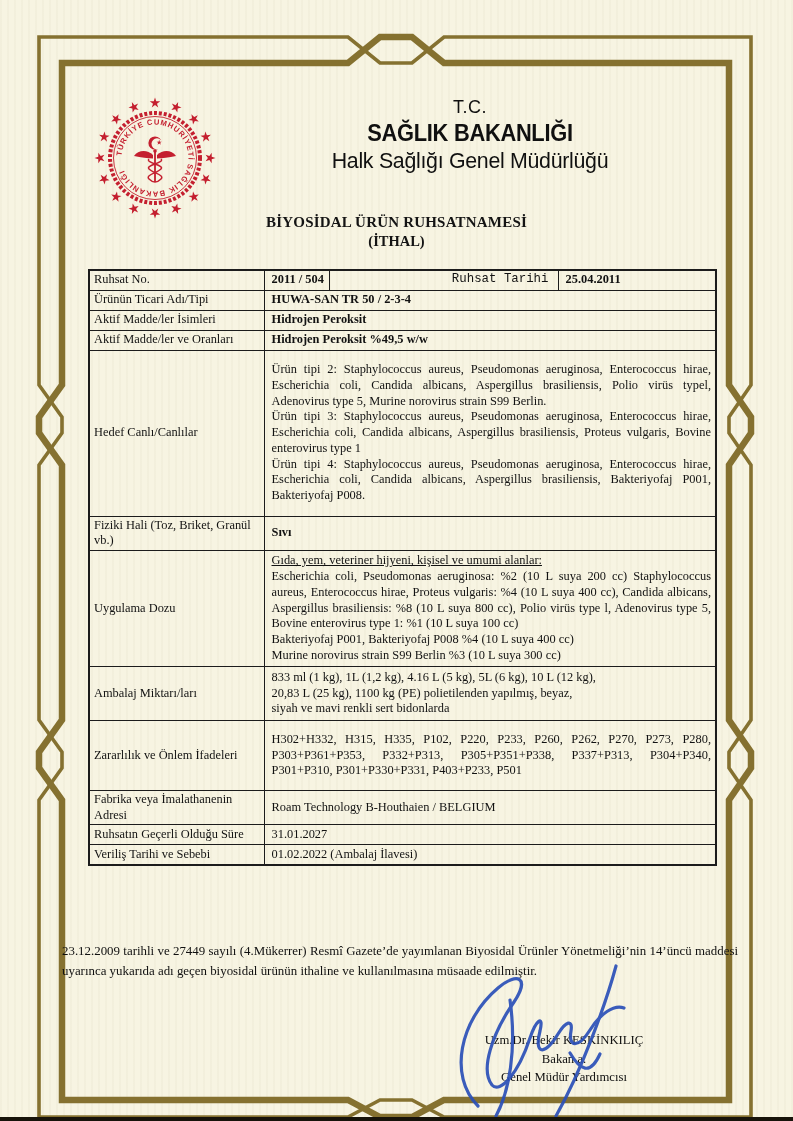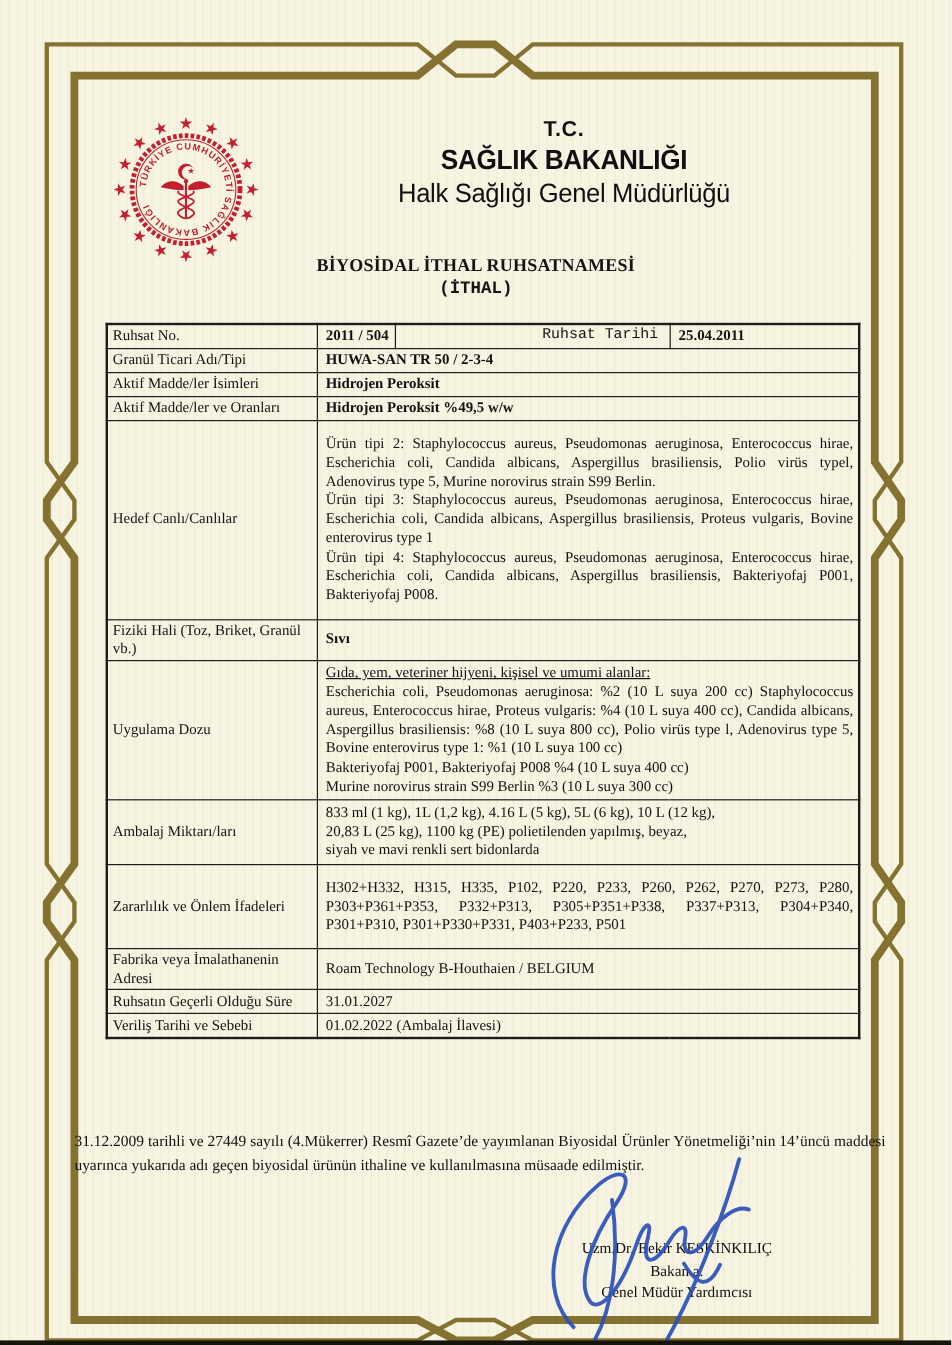--- a/index.html
+++ b/index.html
@@ -9,27 +9,27 @@
     background-image: repeating-linear-gradient(90deg, rgba(120,110,60,0.035) 0 2px, rgba(0,0,0,0) 2px 7px);
     font-family:"Liberation Serif", serif; color:#141414;
   }
   .frame { position:absolute; left:0; top:0; }
   .seal { position:absolute; left:90px; top:94px; }
 
   .ministry-block {
     position:absolute; left:240px; top:98px; width:460px; text-align:center;
     font-family:"Liberation Sans", sans-serif; color:#101010; line-height:1.1;
   }
-  .tc-line   { font-size:18px; font-weight:bold; letter-spacing:0.5px;text-align:center; }
+  .tc-line   { font-size:18px; font-weight:normal; letter-spacing:0.5px;text-align:center; }
   .bak-line  { font-size:23px; font-weight:bold; transform:scaleX(0.95); letter-spacing:-0.3px; margin-top:3px; }
   .mud-line  { font-size:22px; font-weight:normal; transform:scaleX(0.97); letter-spacing:-0.3px; margin-top:3px; }
 
   .doc-title { position:absolute; left:0; top:213px; width:793px; text-align:center; line-height:1.25; }
   .doc-title .t1 { font-size:15px; font-weight:bold; letter-spacing:0.2px; }
-  .doc-title .t2 { font-size:14.5px; font-weight:bold;font-family:Liberation Mono, monospace; }
+  .doc-title .t2 { font-size:14.5px; font-weight:bold; }
 
   table.cert {
     position:absolute; left:88px; top:269px; width:627px;
     border-collapse:collapse; table-layout:fixed;
     font-size:12.4px; line-height:15.7px; color:#121212;
   }
   table.cert { border:2px solid #1c1c1c; }
   table.cert td { border:1.4px solid #1c1c1c; vertical-align:middle; overflow:hidden; }
   td.lab { padding:1px 3px 1px 4px; }
   td.val { padding:1px 4px 1px 7px; vertical-align:top; }
@@ -109,40 +109,40 @@
     </g>
   </svg>
 
   <div class="ministry-block">
     <div class="tc-line">T.C.</div>
     <div class="bak-line">SAĞLIK BAKANLIĞI</div>
     <div class="mud-line">Halk Sağlığı Genel Müdürlüğü</div>
   </div>
 
   <div class="doc-title">
-    <div class="t1">BİYOSİDAL İTHAL RUHSATNAMESİ</div>
+    <div class="t1">BİYOSİDAL ÜRÜN RUHSATNAMESİ</div>
     <div class="t2">(İTHAL)</div>
   </div>
 
   <table class="cert">
     <colgroup>
         <col style="width:175px">
         <col style="width:65px">
         <col style="width:229px">
         <col style="width:158px">
       </colgroup>
     <tbody>
         <tr class="h20">
       <td class="lab">Ruhsat No.</td>
       <td class="valm bv">2011 / 504</td>
       <td class="valm rt-label">Ruhsat Tarihi</td>
       <td class="valm bv">25.04.2011</td>
     </tr>
     <tr class="h20">
-      <td class="lab">Granül Ticari Adı/Tipi</td>
+      <td class="lab">Ürünün Ticari Adı/Tipi</td>
       <td class="valm bv" colspan="3">HUWA-SAN TR 50 / 2-3-4</td>
     </tr>
     <tr class="h20">
       <td class="lab">Aktif Madde/ler İsimleri</td>
       <td class="valm bv" colspan="3">Hidrojen Peroksit</td>
     </tr>
     <tr class="h20">
       <td class="lab">Aktif Madde/ler ve Oranları</td>
       <td class="valm bv" colspan="3">Hidrojen Peroksit %49,5 w/w</td>
     </tr>
@@ -189,21 +189,21 @@
       <td class="lab">Ruhsatın Geçerli Olduğu Süre</td>
       <td class="valm" colspan="3">31.01.2027</td>
     </tr>
     <tr class="h20">
       <td class="lab">Veriliş Tarihi ve Sebebi</td>
       <td class="valm" colspan="3">01.02.2022 (Ambalaj İlavesi)</td>
     </tr>
   </tbody>
     </table>
 
-  <div class="footer-par">31.12.2009 tarihli ve 27449 sayılı (4.Mükerrer) Resmî Gazete’de yayımlanan Biyosidal Ürünler Yönetmeliği’nin 14’üncü maddesi uyarınca yukarıda adı geçen biyosidal ürünün ithaline ve kullanılmasına müsaade edilmiştir.</div>
+  <div class="footer-par">23.12.2009 tarihli ve 27449 sayılı (4.Mükerrer) Resmî Gazete’de yayımlanan Biyosidal Ürünler Yönetmeliği’nin 14’üncü maddesi uyarınca yukarıda adı geçen biyosidal ürünün ithaline ve kullanılmasına müsaade edilmiştir.</div>
 
   <div class="sig-block">
     <div>Uzm.Dr. Bekir KESKİNKILIÇ</div>
     <div>Bakan a.</div>
     <div>Genel Müdür Yardımcısı</div>
   </div>
 
   <svg class="sig-svg" width="280" height="161" viewBox="0 0 280 161">
     <g fill="none" stroke="#2b50b8" stroke-width="3.2" stroke-linecap="round" opacity="0.92">
       <path d="M 58,148 C 28,118 40,62 78,30 C 98,13 110,20 94,44 C 72,76 60,112 72,127 C 80,136 98,116 110,80 C 116,62 124,56 120,73 C 114,96 124,99 138,76 C 146,63 153,61 151,73 C 148,89 158,91 170,72 C 180,56 194,46 204,50"></path>

